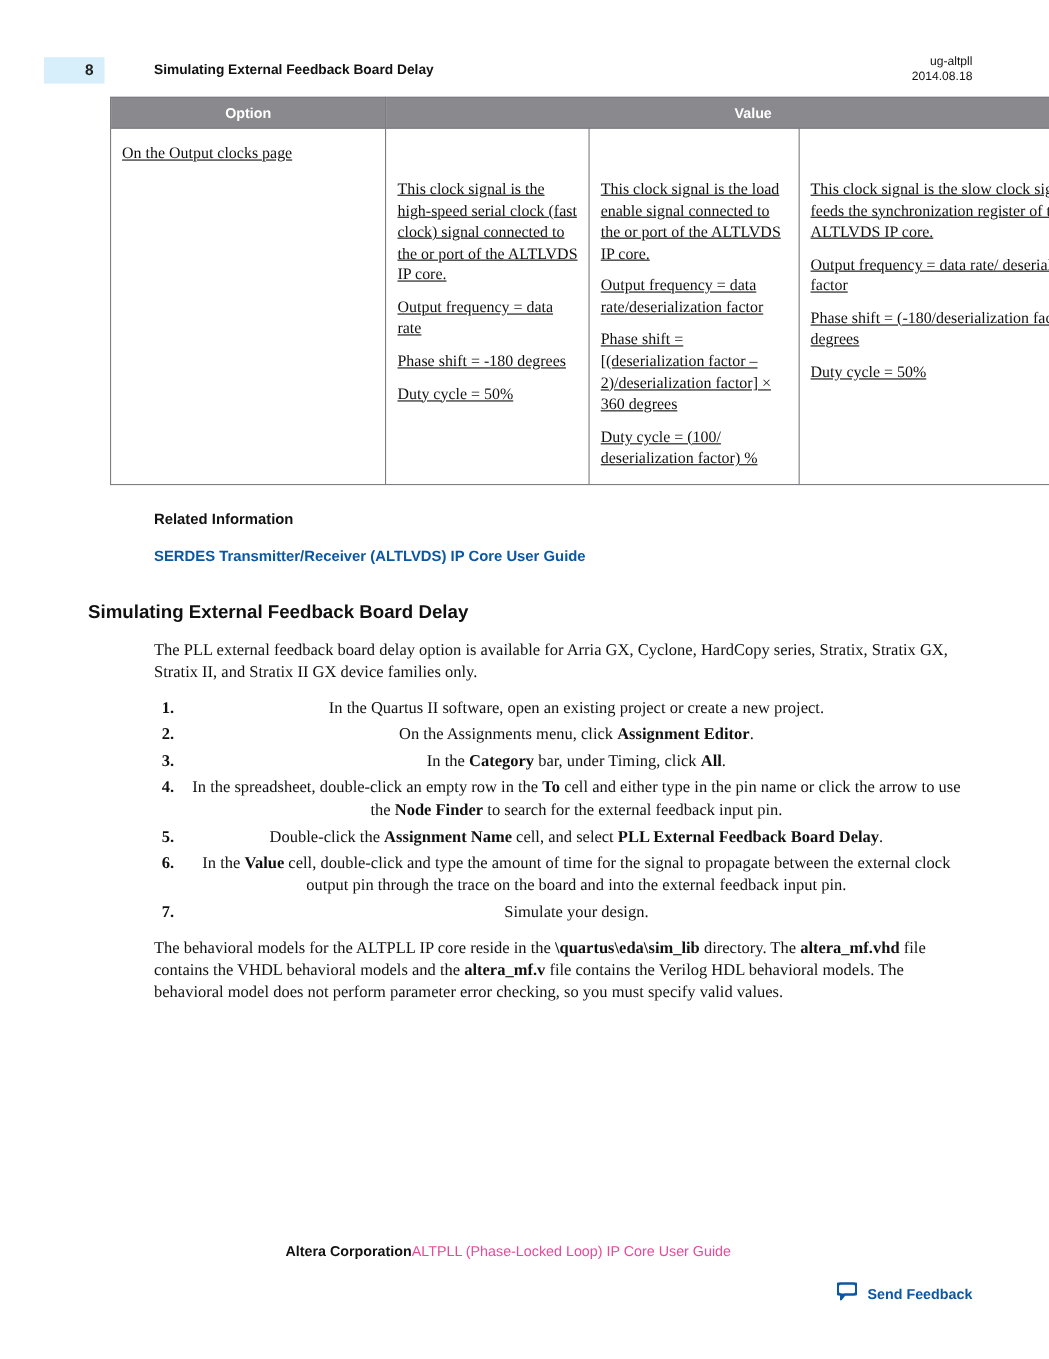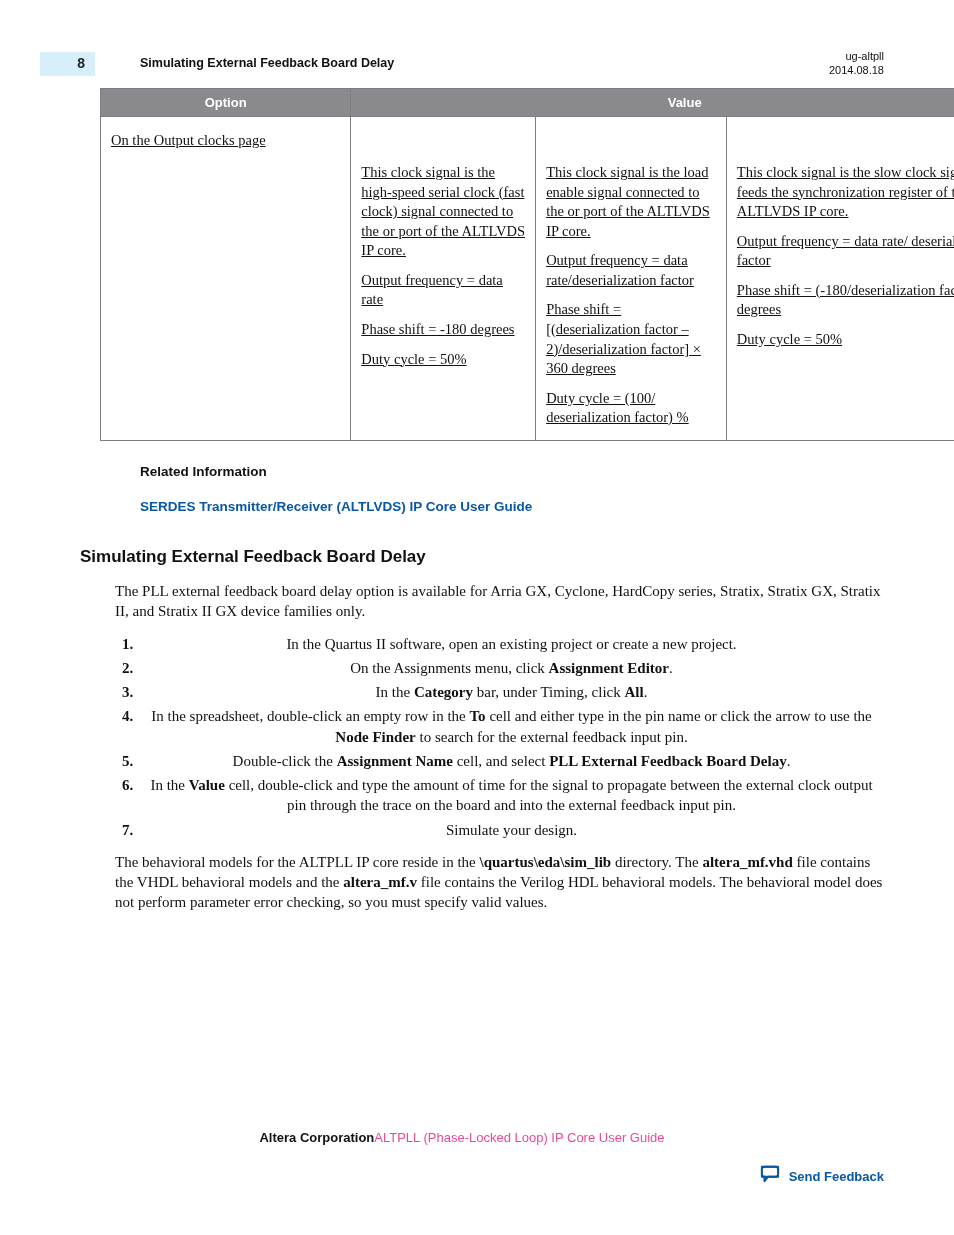--- a/index.html
+++ b/index.html
@@ -98,21 +98,21 @@
   h2.section {
     font-family: Arial, sans-serif;
     font-weight: bold;
     font-size: 17px;
     margin: 30px 0 12px 40px;
   }
   .body-p {
     margin: 0 0 12px 0;
   }
   .body-block {
-    margin-left: 75px;
+    margin-left: 100px;
   }
   ol.steps {
     margin: 0 0 12px 0;
     padding-left: 22px;
   }
   ol.steps li {
     padding-left: 2px;
     margin-bottom: 4px;
     text-align: center;
   }

